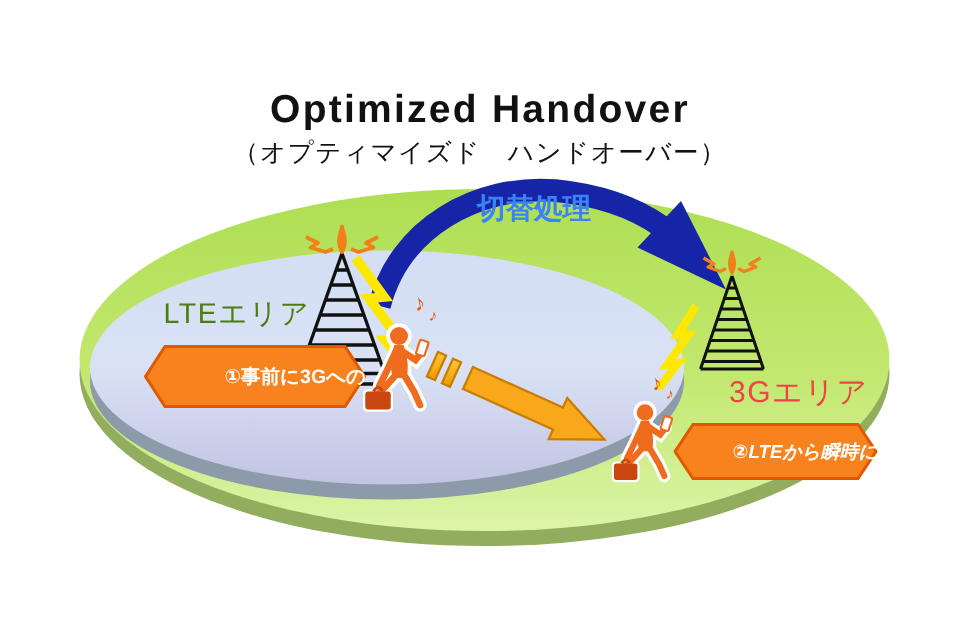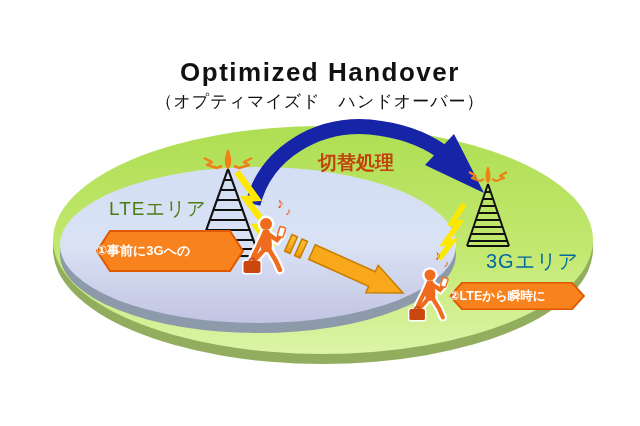--- a/index.html
+++ b/index.html
@@ -10,33 +10,33 @@
   #scene{position:absolute;left:0;top:0;}
   .abs{position:absolute;}
   #title{
     left:0;right:0;top:57px;text-align:center;
     font-size:26px;font-weight:bold;color:#111;letter-spacing:1.5px;
   }
   #subtitle{
     left:0;right:0;top:90px;text-align:center;
     font-size:17px;color:#111;letter-spacing:1px;
   }
-  #switch-label{left:318px;top:150px;font-size:19px;font-weight:bold;color:#c2410c;}
+  #switch-label{left:318px;top:126px;font-size:19px;font-weight:bold;color:#3b82f6;}
   #lte-label{left:109px;top:196px;font-size:19px;font-weight:500;color:#4d7c0f;letter-spacing:1px;}
-  #g3-label{left:486px;top:248px;font-size:20px;font-weight:500;color:#0369a1;letter-spacing:1px;}
+  #g3-label{left:486px;top:248px;font-size:20px;font-weight:500;color:#ef4444;letter-spacing:1px;}
   .callout{position:absolute;}
   .callout svg{position:absolute;left:0;top:0;width:100%;height:100%;}
   .callout .ctext{
     position:absolute;left:0;top:0;width:100%;height:100%;
-    display:flex;flex-direction:column;justify-content:center;align-items:flex-start;
+    display:flex;flex-direction:column;justify-content:center;align-items:flex-end;
     color:#fff;font-weight:bold;line-height:1.3;text-align:center;
   }
   #callout1{left:96px;top:230px;width:148px;height:42px;}
   #callout1 .ctext{font-size:13px;}
-  #callout2{left:449px;top:282px;width:136px;height:28px;}
+  #callout2{left:449px;top:282px;width:136px;height:38px;font-style:italic;}
   #callout2 .ctext{font-size:12.5px;}
   .note{position:absolute;color:#e8550e;font-weight:bold;}
 </style>
 </head>
 <body>
 
 <div id="stage">
 
   <svg id="scene" width="640" height="426" viewBox="0 0 640 426">
     <defs>

